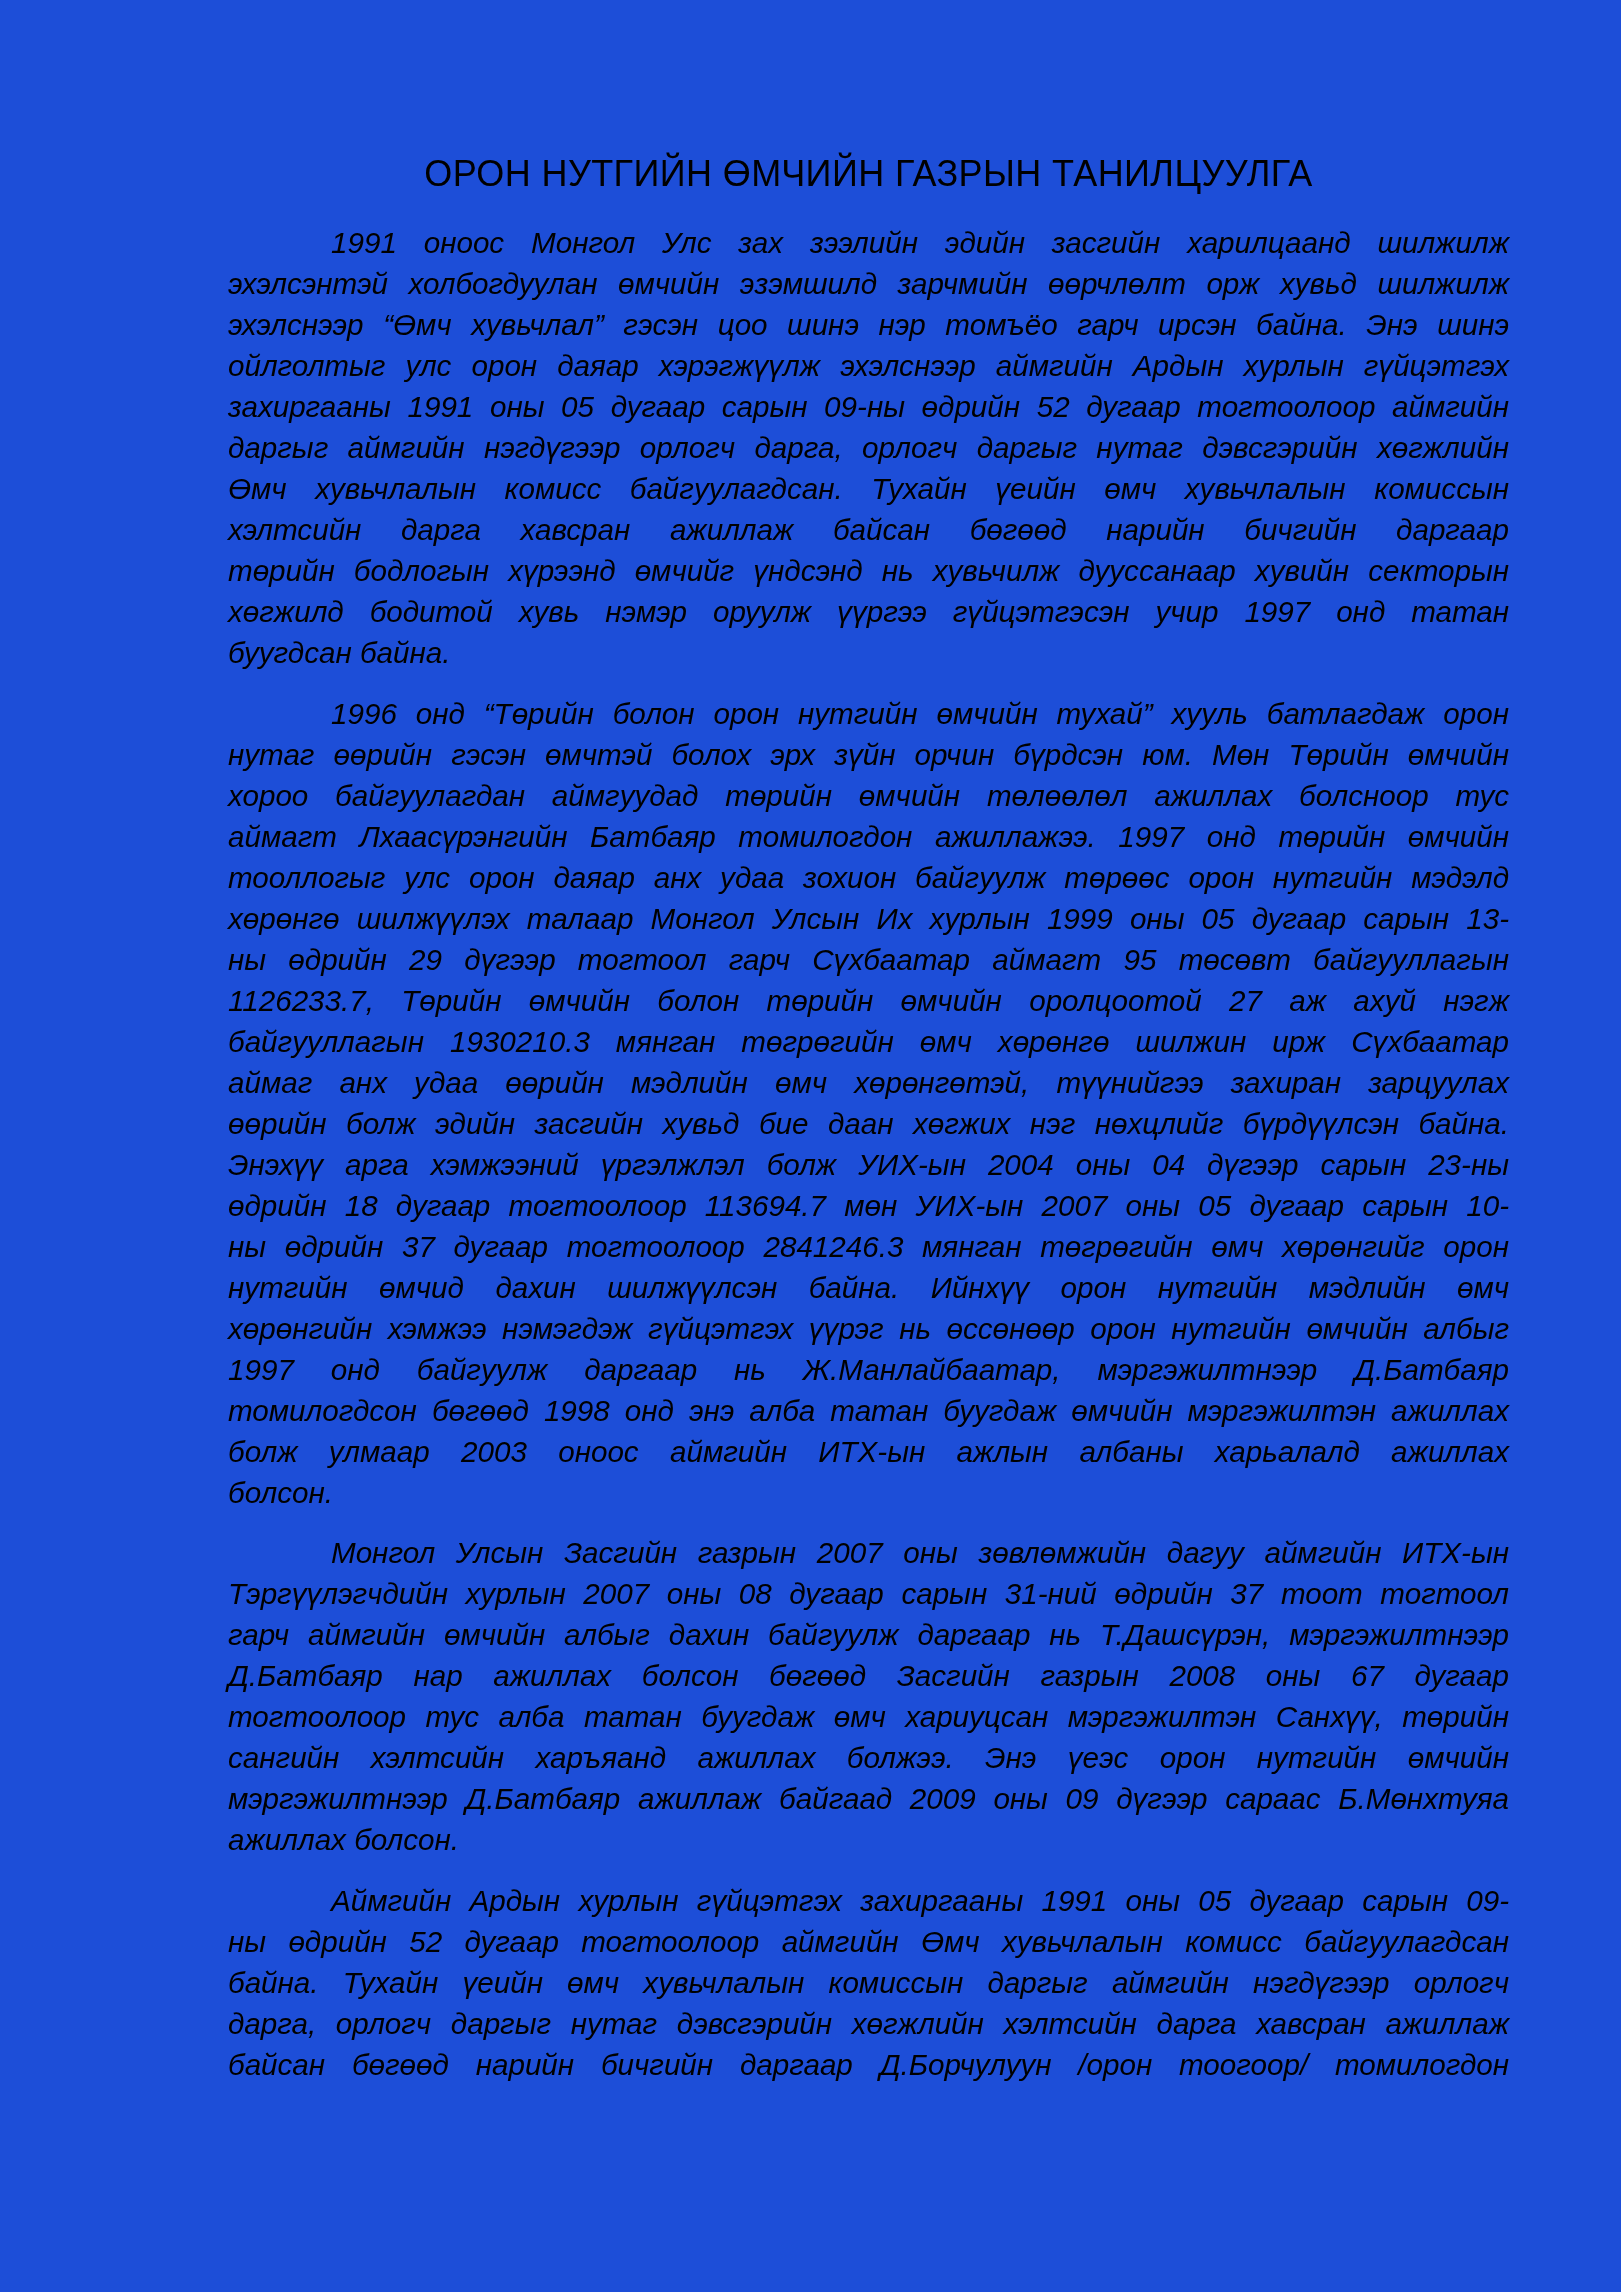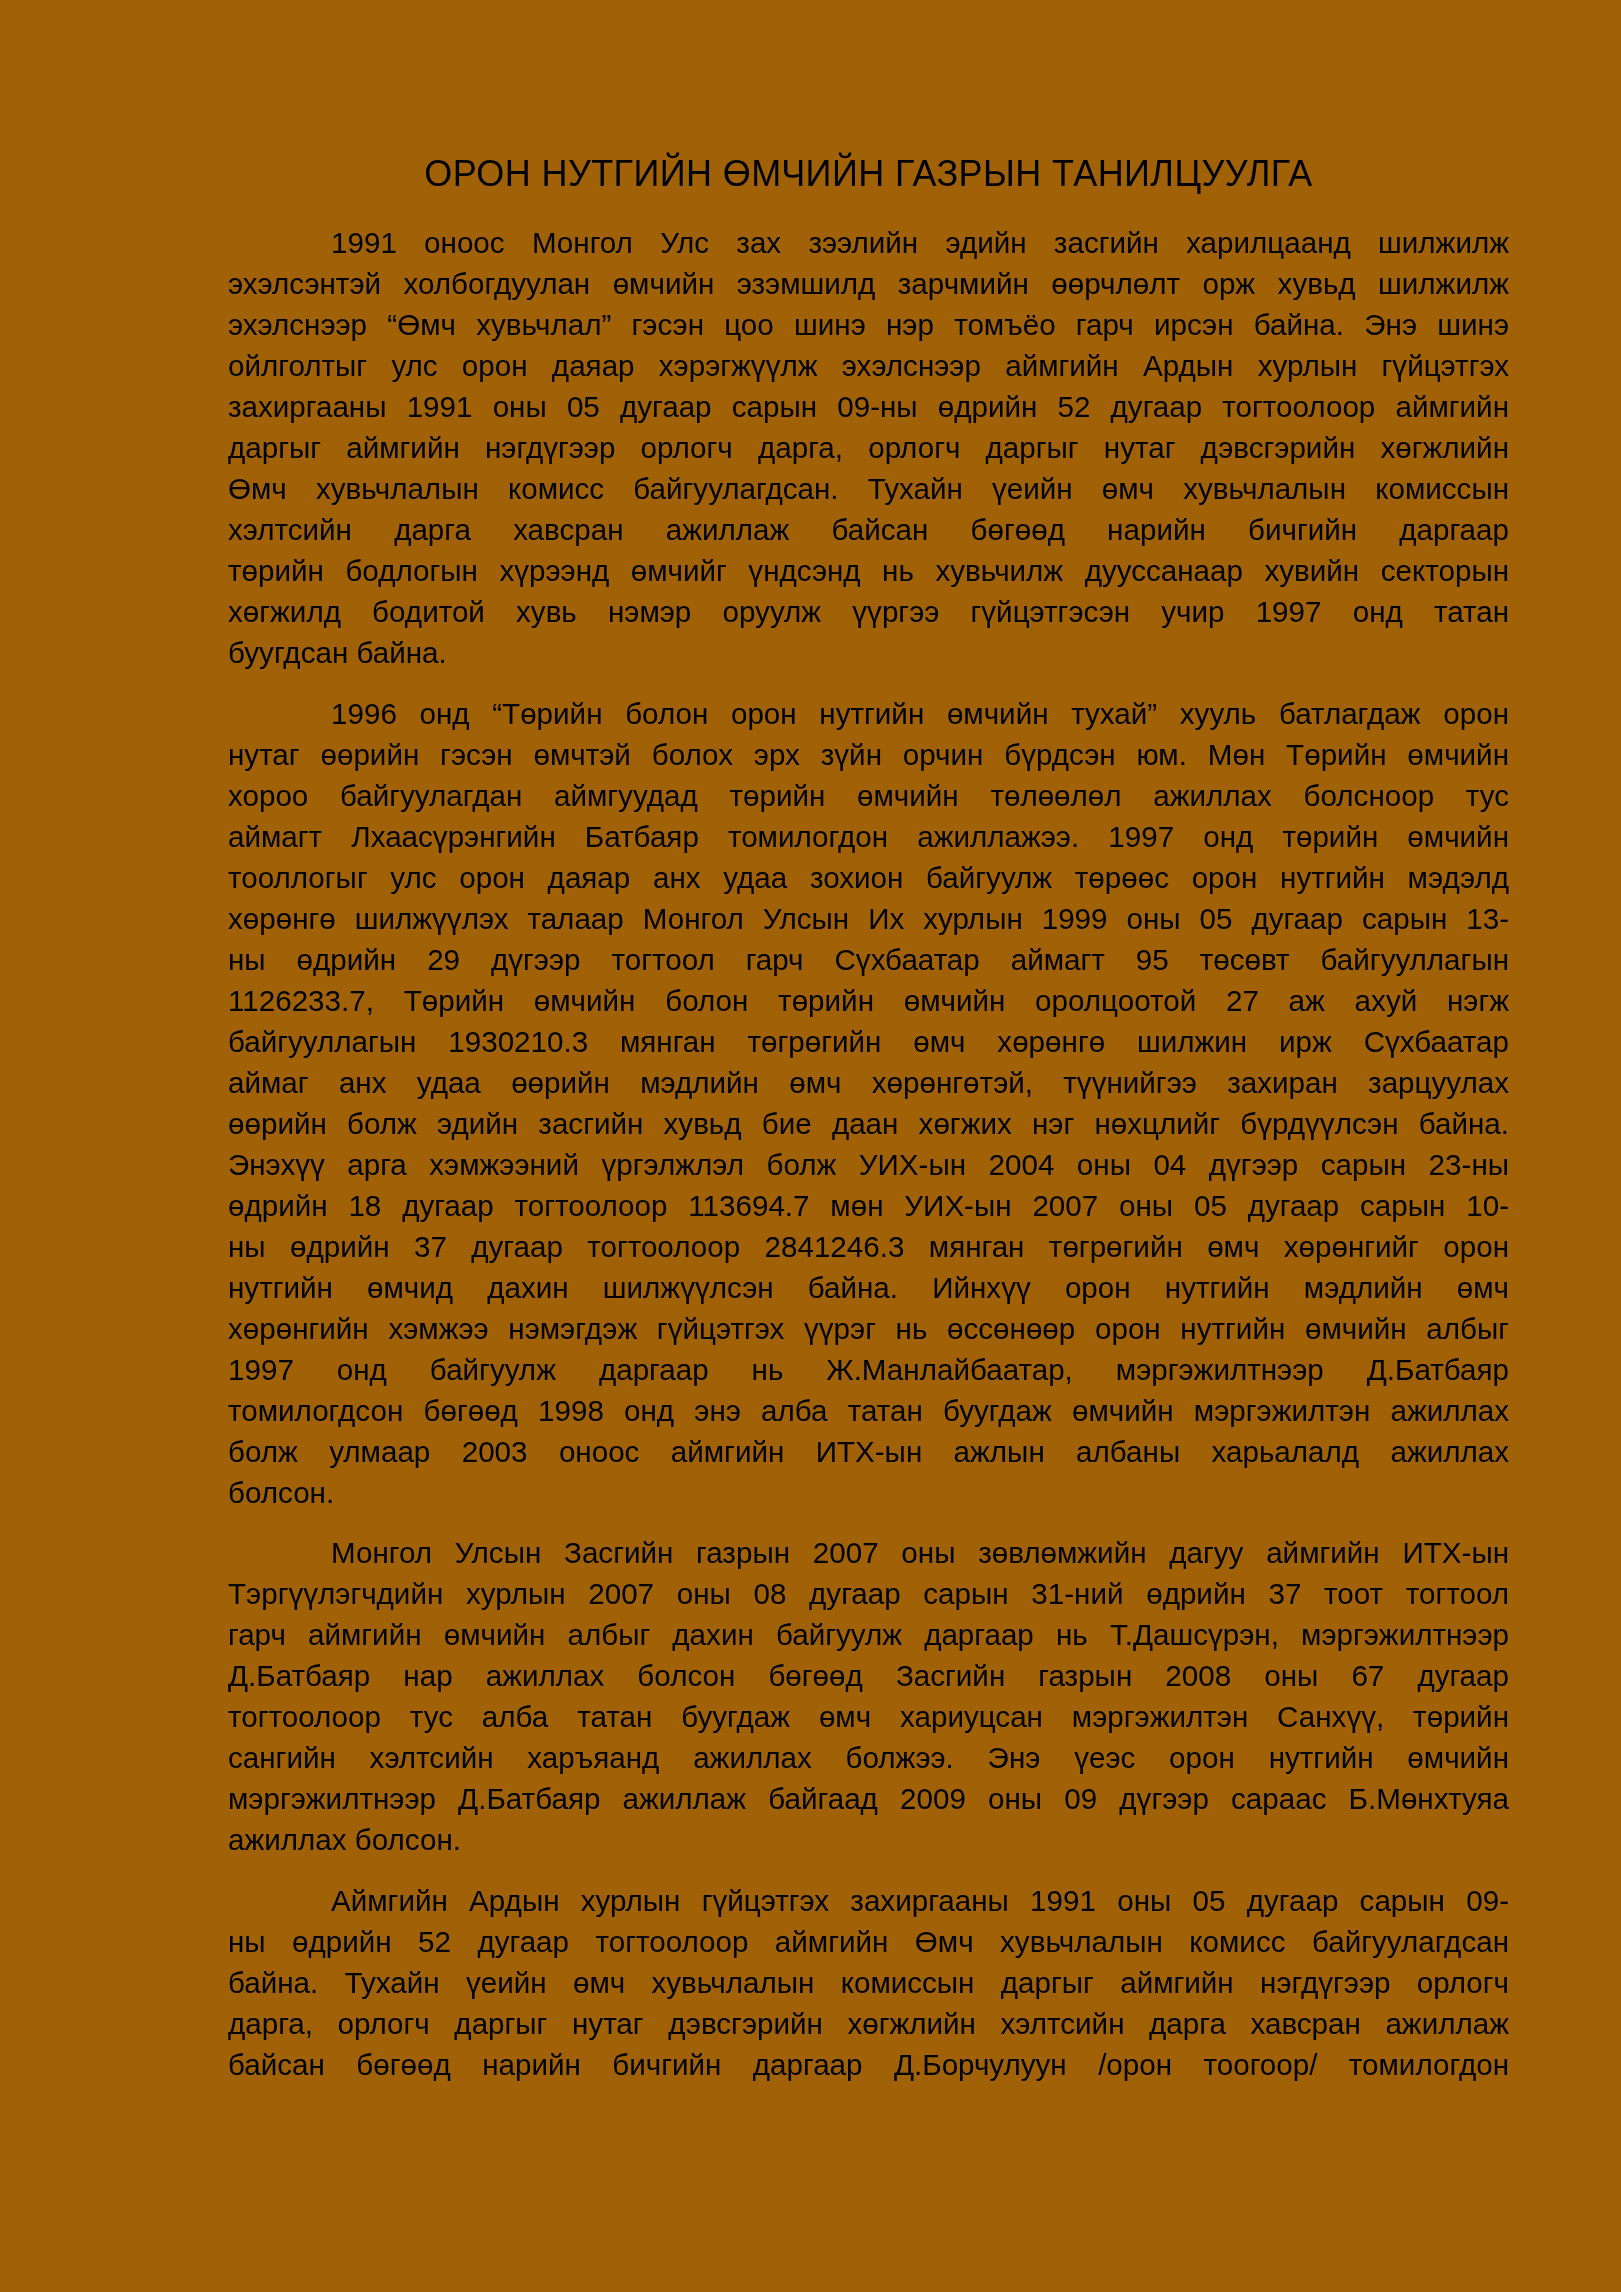--- a/index.html
+++ b/index.html
@@ -24,41 +24,42 @@
     margin: 0 0 27px 0;
     font-size: 36px;
     line-height: 43px;
     font-weight: 400;
     text-align: center;
     letter-spacing: 0.4px;
     white-space: nowrap;
   }
   .paragraph {
     margin: 0 0 19.7px 0;
+    font-style: italic;
   }
   .ln {
     font-size: 29.6px;
     line-height: 41px;
     text-align: justify;
     text-align-last: justify;
     -moz-text-align-last: justify;
   }
   .ln.first {
     text-indent: 103px;
   }
   .ln.lastline {
     text-align: right;
     text-align-last: left;
     -moz-text-align-last: left;
   }
 </style>
 </head>
 <body>
 
-<div class="page" style="background: #a16207; color: rgb(0, 0, 0);">
+<div class="page" style="background: #1d4ed8; color: rgb(0, 0, 0);">
   <h1 class="doc-title">ОРОН НУТГИЙН ӨМЧИЙН ГАЗРЫН ТАНИЛЦУУЛГА</h1>
   <div id="doc-body">
       <div class="paragraph">
         <div class="ln first">1991 оноос Монгол Улс зах зээлийн эдийн засгийн харилцаанд шилжилж</div>
         <div class="ln">эхэлсэнтэй холбогдуулан өмчийн эзэмшилд зарчмийн өөрчлөлт орж хувьд шилжилж</div>
         <div class="ln">эхэлснээр “Өмч хувьчлал” гэсэн цоо шинэ нэр томъёо гарч ирсэн байна. Энэ шинэ</div>
         <div class="ln">ойлголтыг улс орон даяар хэрэгжүүлж эхэлснээр аймгийн Ардын хурлын гүйцэтгэх</div>
         <div class="ln">захиргааны 1991 оны 05 дугаар сарын 09-ны өдрийн 52 дугаар тогтоолоор аймгийн</div>
         <div class="ln">даргыг аймгийн нэгдүгээр орлогч дарга, орлогч даргыг нутаг дэвсгэрийн хөгжлийн</div>
         <div class="ln">Өмч хувьчлалын комисс байгуулагдсан. Тухайн үеийн өмч хувьчлалын комиссын</div>

